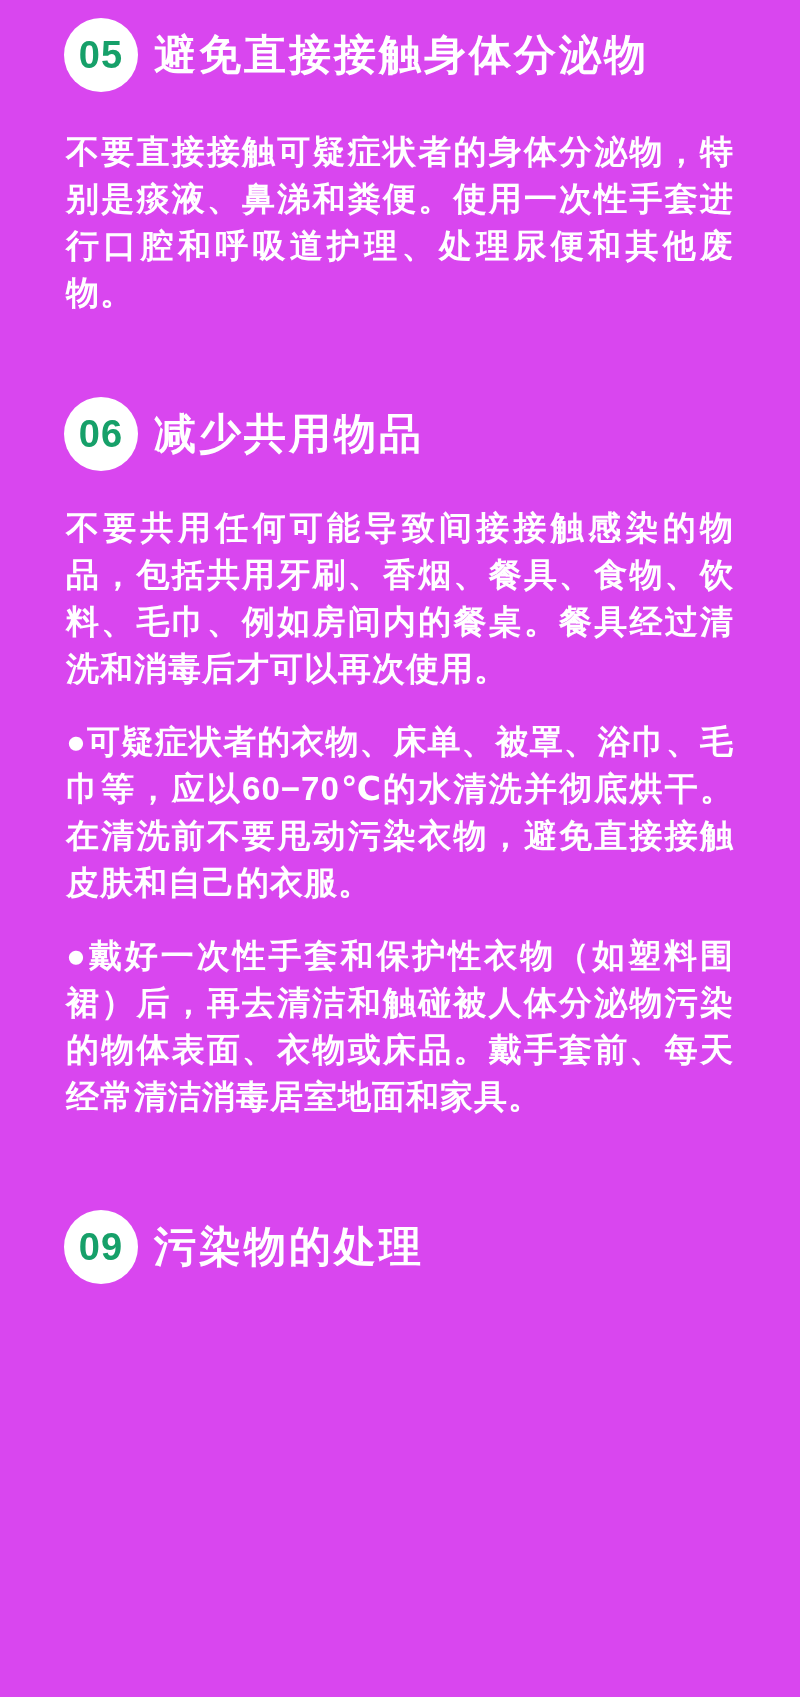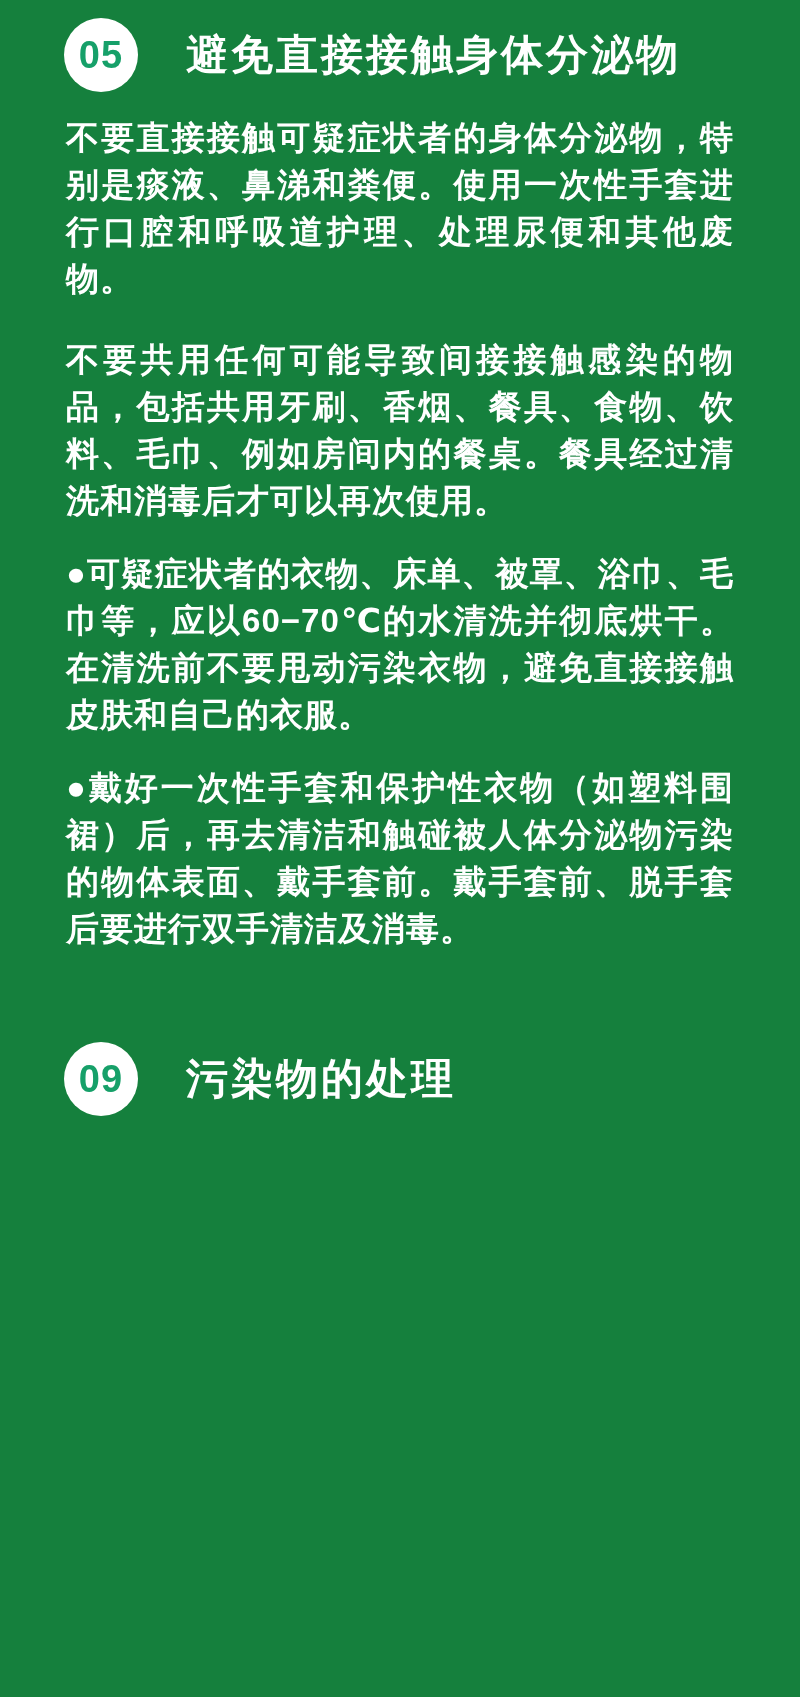--- a/index.html
+++ b/index.html
@@ -1,20 +1,20 @@
 <!DOCTYPE html>
 <html><head>
 <meta charset="utf-8">
 <style>
   html, body { margin: 0; padding: 0; }
   .page {
     position: relative;
     width: 800px;
     height: 1697px;
-    background: #15803d;
+    background: #d946ef;
     overflow: hidden;
     font-family: "Liberation Sans", "DejaVu Sans", sans-serif;
     box-sizing: border-box;
   }
   .section { }
   .section-header {
     display: flex;
     align-items: center;
     margin-left: 64px;
     margin-right: 64px;
@@ -27,41 +27,41 @@
     border-radius: 50%;
     display: flex;
     align-items: center;
     justify-content: center;
     color: #16a069;
     font-size: 38px;
     font-weight: 900;
     letter-spacing: 1px;
   }
   .section-title {
-    margin-left: 48px;
+    margin-left: 16px;
     color: #ffffff;
     font-size: 42px;
     font-weight: 800;
     letter-spacing: 3px;
     line-height: 1.1;
     white-space: nowrap;
   }
   .para {
     margin: 0 66px;
     color: #ffffff;
     font-size: 33px;
     font-weight: 700;
     line-height: 47px;
     letter-spacing: 1px;
     text-align: justify;
     text-justify: inter-ideograph;
   }
   
   .mt-h05 { margin-top: 18px; }
-  .mt-p05 { margin-top: 23px; font-family: Liberation Serif, serif; }
+  .mt-p05 { margin-top: 36px; }
   .mt-h06 { margin-top: 81px; }
   .mt-p06 { margin-top: 33px; }
   .mt-h07 { margin-top: 84px; }
   .mt-b1  { margin-top: 36px; }
   .mt-b2  { margin-top: 26px; }
   .mt-b3  { margin-top: 26px; }
   .mt-h08 { margin-top: 90px; }
 </style>
 </head>
 <body>
@@ -72,26 +72,32 @@
     <div class="section-header mt-h05">
       <div class="badge">
         <span>05</span>
       </div>
       <div class="section-title">避免直接接触身体分泌物</div>
     </div>
     <p class="para mt-p05">不要直接接触可疑症状者的身体分泌物，特别是痰液、鼻涕和粪便。使用一次性手套进行口腔和呼吸道护理、处理尿便和其他废物。</p>
   </div>
 
   <div class="section">
+    <div class="section-header mt-h06">
+      <div class="badge">
+        <span>06</span>
+      </div>
+      <div class="section-title">减少共用物品</div>
+    </div>
     <p class="para mt-p06">不要共用任何可能导致间接接触感染的物品，包括共用牙刷、香烟、餐具、食物、饮料、毛巾、例如房间内的餐桌。餐具经过清洗和消毒后才可以再次使用。</p>
   </div>
 
   <div class="section">
     <p class="para mt-b2">●可疑症状者的衣物、床单、被罩、浴巾、毛巾等，应以60−70℃的水清洗并彻底烘干。在清洗前不要甩动污染衣物，避免直接接触皮肤和自己的衣服。</p>
-    <p class="para mt-b3">●戴好一次性手套和保护性衣物（如塑料围裙）后，再去清洁和触碰被人体分泌物污染的物体表面、戴手套前。戴手套前、脱手套后要进行双手清洁及消毒。</p>
+    <p class="para mt-b3">●戴好一次性手套和保护性衣物（如塑料围裙）后，再去清洁和触碰被人体分泌物污染的物体表面、衣物或床品。戴手套前、每天经常清洁消毒居室地面和家具。</p>
   </div>
 
   <div class="section">
     <div class="section-header mt-h08">
       <div class="badge">
         <span>09</span>
       </div>
       <div class="section-title">污染物的处理</div>
     </div>
 

